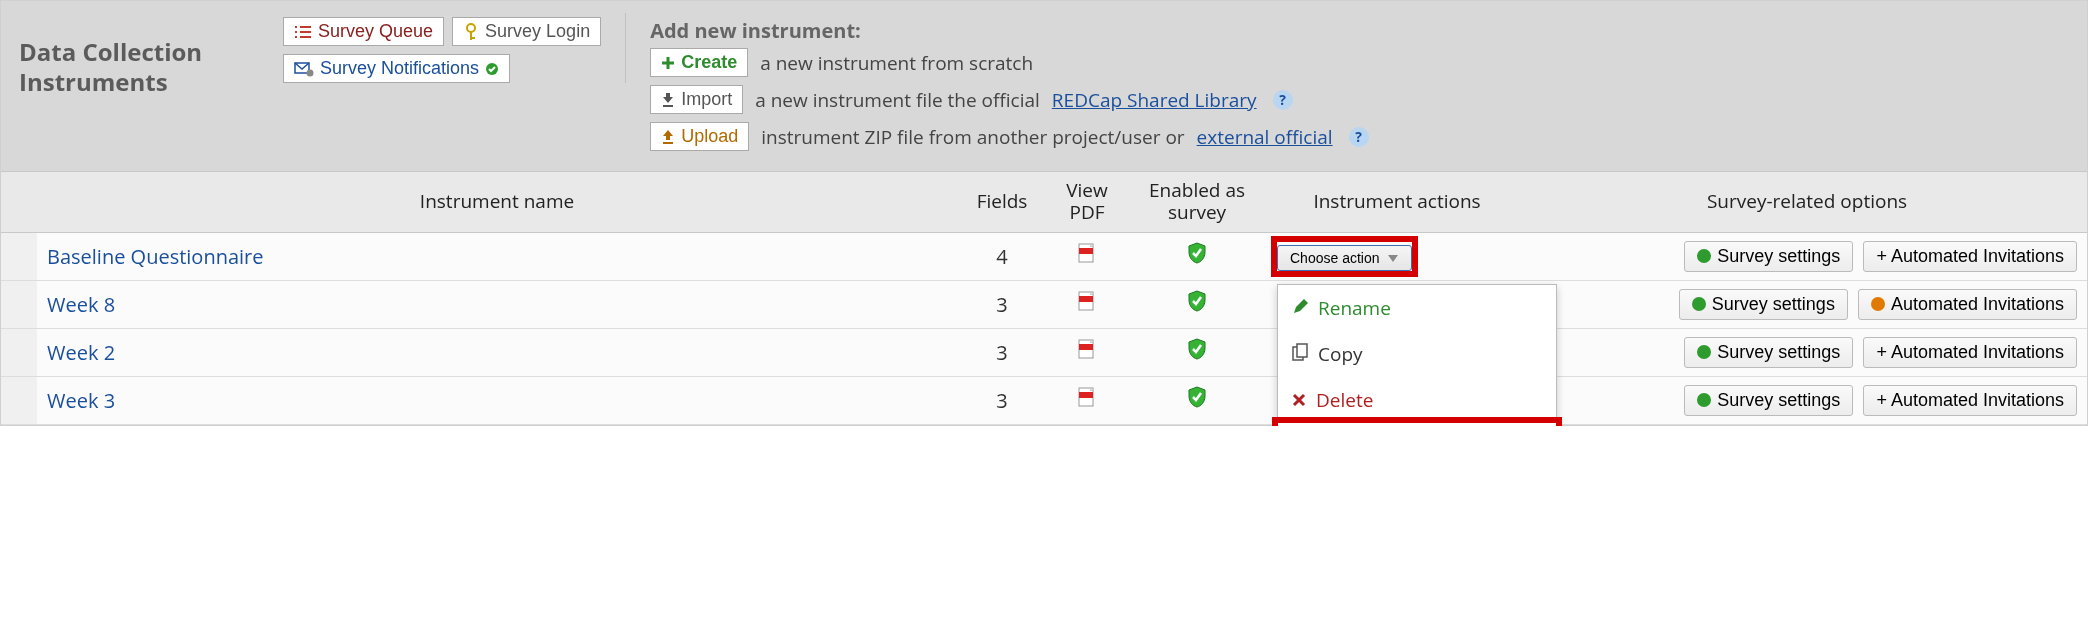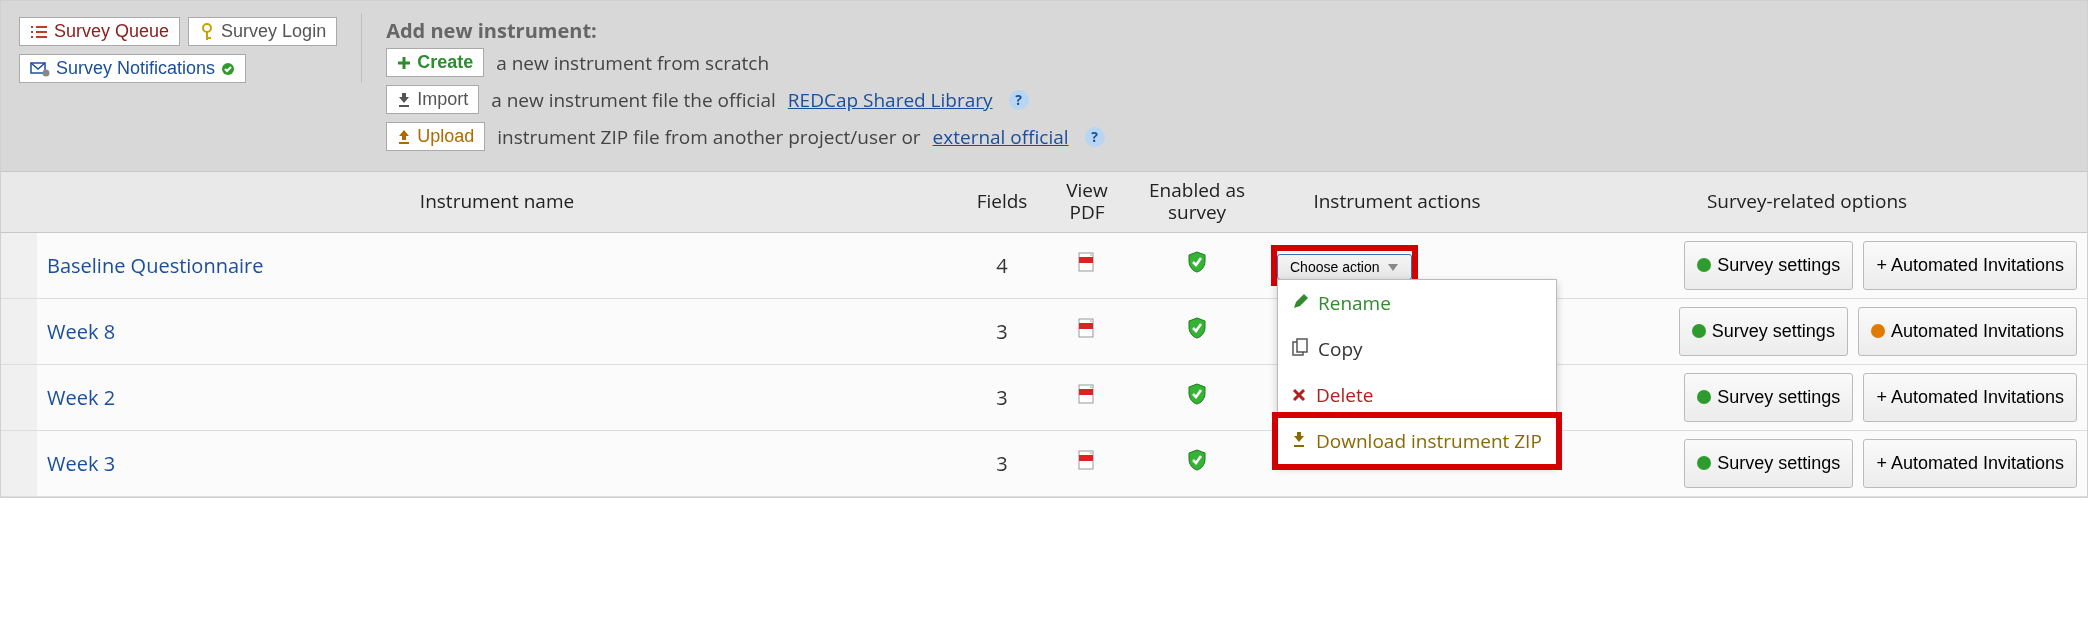--- a/index.html
+++ b/index.html
@@ -115,21 +115,21 @@
     border-radius: 3px;
     padding: 4px 12px;
     font-size: 14px;
     display: inline-flex; align-items:center; gap:7px;
     cursor: pointer;
   }
   .btn-grey {
     background: linear-gradient(#fafafa,#ececec);
     border: 1px solid #bbb;
     border-radius: 3px;
-    padding: 13px 12px;
+    padding: 4px 12px;
     font-size: 18px;
     display: inline-flex; align-items:center; gap:6px;
     cursor: pointer;
     white-space: nowrap;
   }
   .dot-green { width:14px;height:14px;border-radius:50%;background:#2e9b2e;display:inline-block; }
   .dot-orange { width:14px;height:14px;border-radius:50%;background:#e07b00;display:inline-block; }
   .hl-red { outline: 6px solid #d40000; outline-offset: 0; }
   
   .dropdown {
@@ -150,20 +150,21 @@
   .delete-text { color:#b02020; }
   .dl-text { color:#8a6a00; }
   .rel { position: relative; }
   .actions-cell { position: relative; }
 </style>
 </head>
 <body>
 
 <div class="panel">
   <div class="panel-header">
+    <div class="title">Data Collection Instruments</div>
 
     <div class="survey-opts">
       <div class="opt-row">
         <button class="btn">
           <span class="ic">
             <svg width="18" height="14" viewBox="0 0 18 14">
                 <g stroke="#c0392b" stroke-width="2" fill="none">
                   <line x1="1" y1="2" x2="3" y2="2"></line>
                   <line x1="6" y1="2" x2="17" y2="2"></line>
                   <line x1="1" y1="7" x2="3" y2="7"></line>
@@ -285,21 +286,21 @@
           <td class="center"><span><svg width="20" height="22" viewBox="0 0 20 22">
                 <path d="M10 1 L18 4 V10 C18 16 14 20 10 21 C6 20 2 16 2 10 V4 Z" fill="#34b334" stroke="#1e7a1e"></path>
                 <polyline points="6,11 9,14 14,7" fill="none" stroke="#fff" stroke-width="2.5"></polyline>
               </svg></span></td>
           <td class="actions-cell">
             <div class="rel"><span class="hl-red" style="display:inline-block;"><button class="choose-action">
                   <span>Choose action</span>
                   <span><svg width="12" height="10" viewBox="0 0 12 10">
                       <polygon points="1,2 11,2 6,9" fill="#888"></polygon>
                     </svg></span>
-                </button></span><div class="dropdown" style="top:28px; left:0;">
+                </button></span><div class="dropdown" style="top:42px; left:0;">
                 <div class="item">
                   <span><svg width="16" height="16" viewBox="0 0 16 16">
                       <path d="M2 14 L4 8 L12 0 L16 4 L8 12 Z" fill="#2e8b2e"></path>
                     </svg></span>
                   <span class="rename-text">Rename</span>
                 </div>
                 <div class="item">
                   <span><svg width="16" height="18" viewBox="0 0 16 18">
                       <rect x="1" y="4" width="10" height="13" fill="none" stroke="#555" stroke-width="1.5"></rect>
                       <rect x="5" y="1" width="10" height="13" fill="#fff" stroke="#555" stroke-width="1.5"></rect>

